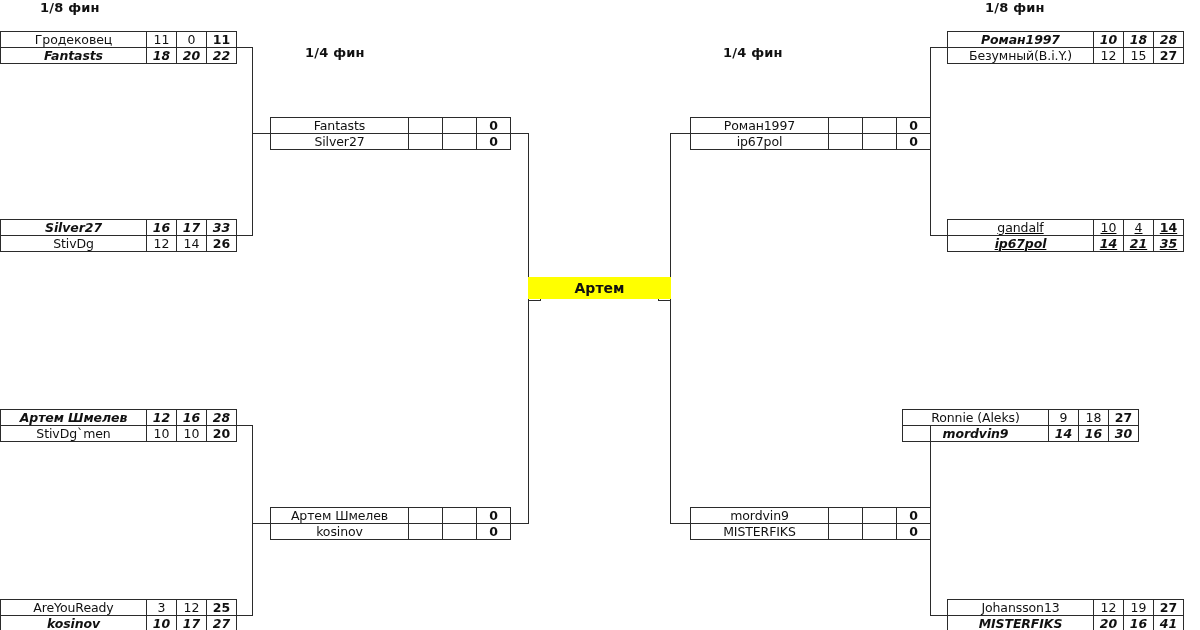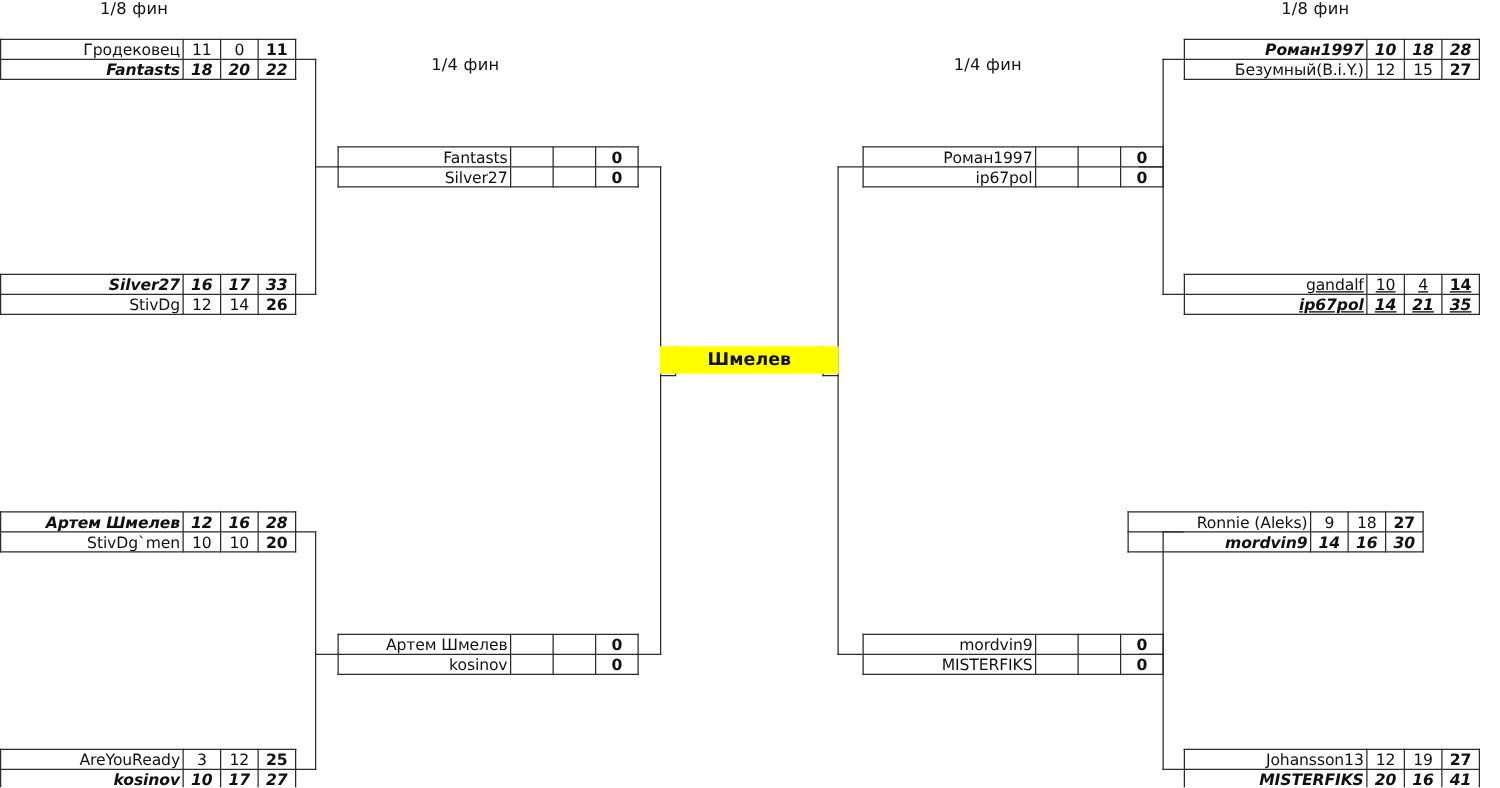--- a/index.html
+++ b/index.html
@@ -13,25 +13,24 @@
     width: 1200px;
     height: 630px;
     background: #ffffff;
     font-family: "DejaVu Sans", "Liberation Sans", sans-serif;
     overflow: hidden;
   }
 
   .round-label {
     position: absolute;
     font-size: 13px;
-    font-weight: normal;
+    font-weight: bold;
     color: #111111;
     white-space: nowrap;
     letter-spacing: 0.2px;
-    margin-left: 40px;
   }
 
   
   .match {
     position: absolute;
     border-collapse: collapse;
     table-layout: fixed;
     background: #ffffff;
   }
   .match td {
@@ -39,21 +38,21 @@
     height: 15px;
     line-height: 14px;
     font-size: 12.5px;
     color: #111111;
     padding: 0 2px;
     text-align: center;
     overflow: hidden;
     white-space: nowrap;
   }
   .match td.name {
-    text-align: right;
+    text-align: center;
     letter-spacing: -0.1px;
   }
   .match td.tot {
     font-weight: bold;
   }
   .match tr.winner td {
     font-weight: bold;
     font-style: italic;
   }
   .match tr.winner td.name {
@@ -404,15 +403,15 @@
   <div class="ln lnh" style="left:930px; top:615px; width:17px;"></div>
   <div class="ln lnv" style="left:930px; top:425px; height:191px;"></div>
   <div class="ln lnh" style="left:911px; top:523px; width:20px;"></div>
 
   <div class="ln lnh" style="left:670px; top:133px; width:20px;"></div>
   <div class="ln lnh" style="left:670px; top:523px; width:20px;"></div>
   <div class="ln lnv" style="left:670px; top:133px; height:391px;"></div>
   <div class="ln lnh" style="left:658px; top:300px; width:13px;"></div>
   <div class="ln lnv" style="left:658px; top:277px; height:24px;"></div>
 
-  <div class="final-bar" style="left:528px; top:277px; width:143px; height:22px;">Шмелев</div>
+  <div class="final-bar" style="left:528px; top:277px; width:143px; height:22px;">Артем</div>
 
 </div>
 
 </body></html>

